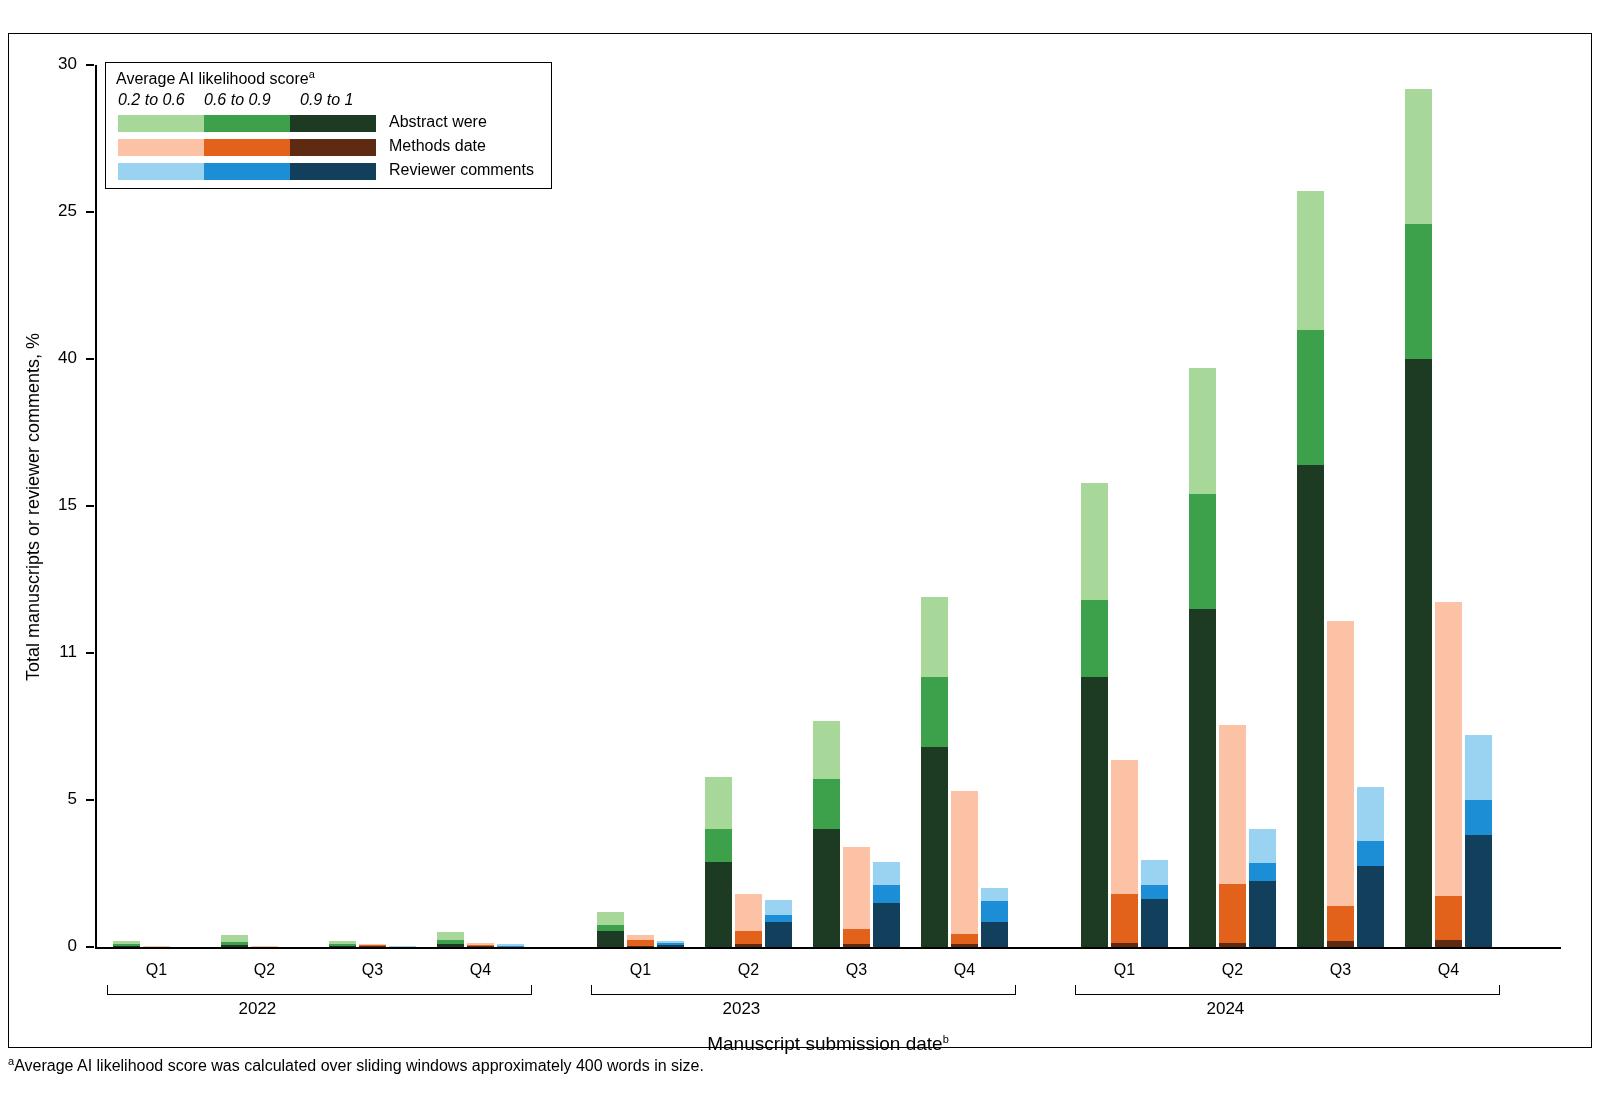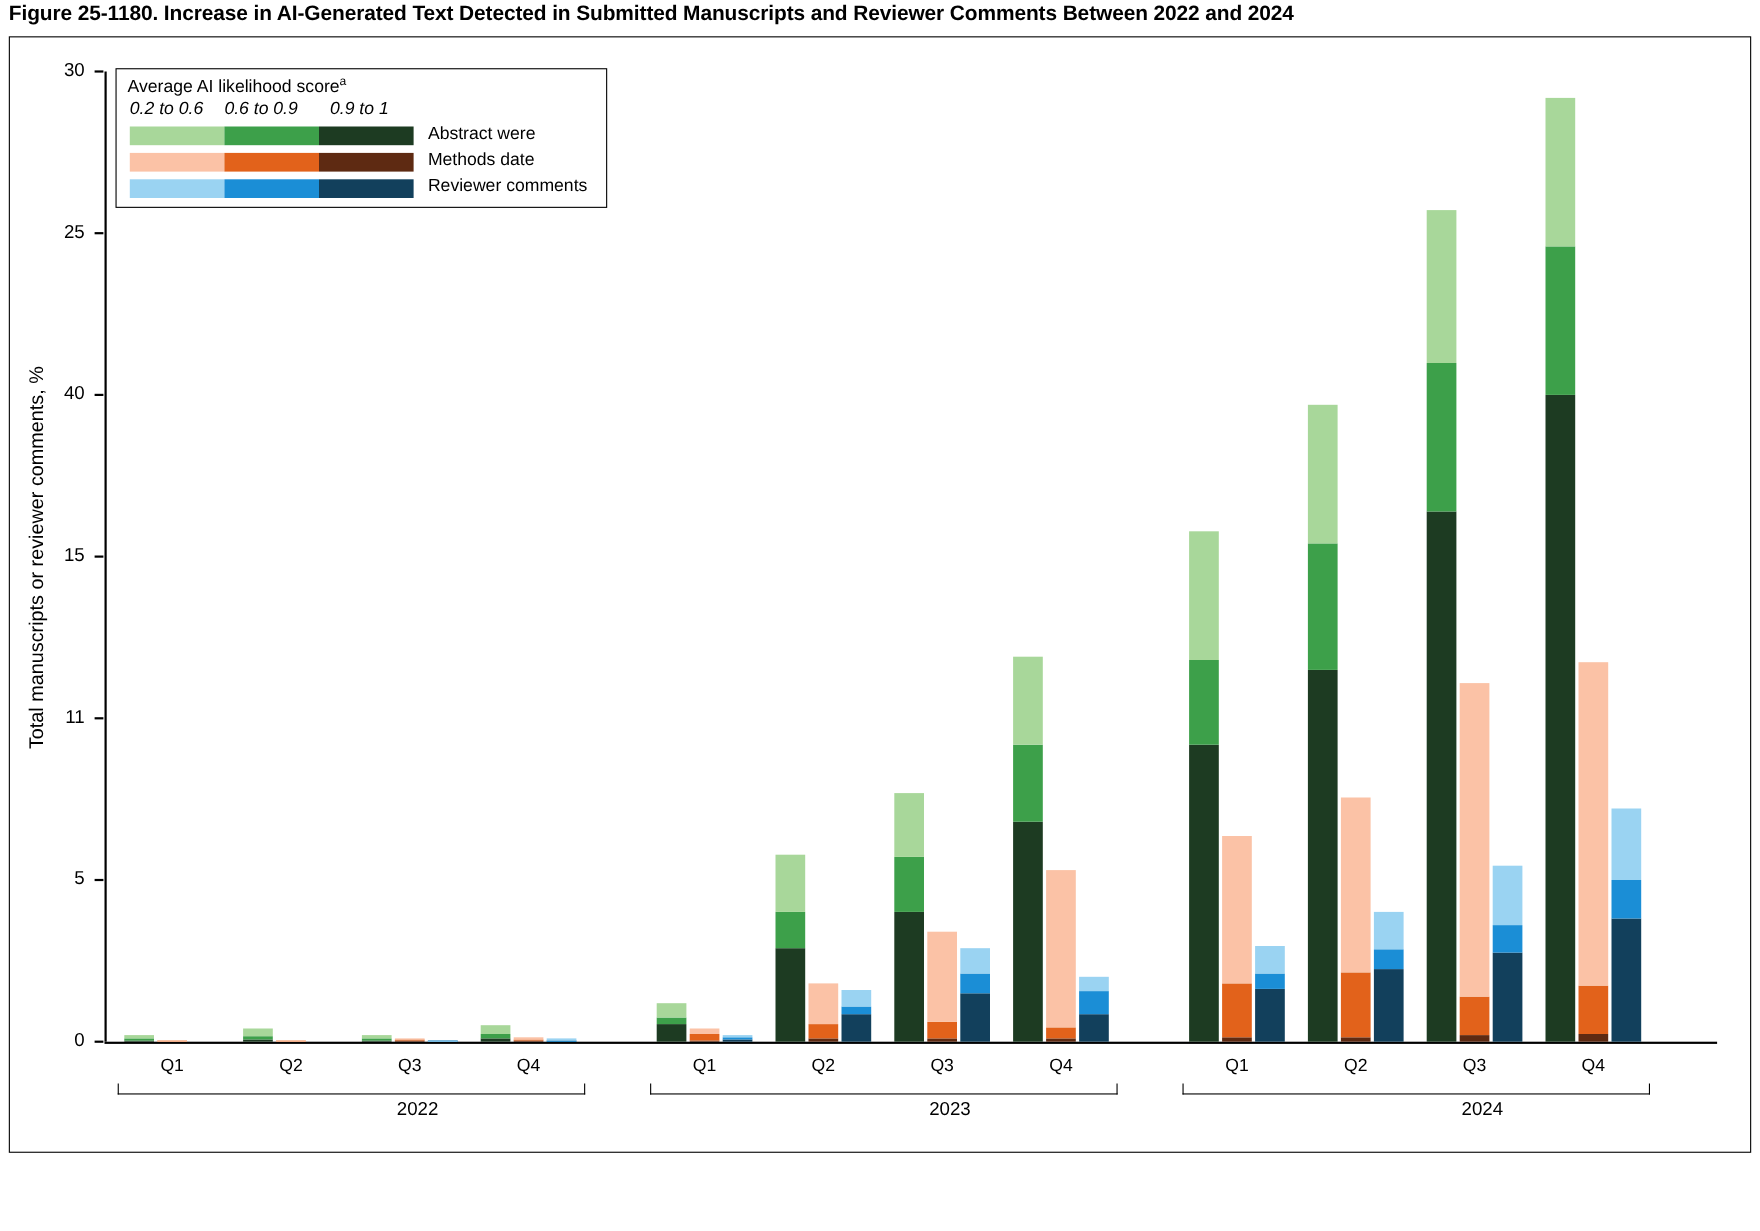--- a/index.html
+++ b/index.html
@@ -15,41 +15,40 @@
   .axis-line{position:absolute;background:#000;}
   .ytick-label{position:absolute;font-size:17px;text-align:right;width:40px;}
   .ytick-mark{position:absolute;background:#000;height:1.5px;width:8px;}
 
   .ylabel{position:absolute;font-size:18px;transform:rotate(-90deg);transform-origin:left top;white-space:nowrap;}
 
   .bar{position:absolute;bottom:0;}
   .seg{position:absolute;width:100%;}
 
   .qlabel{position:absolute;font-size:16px;text-align:center;width:60px;}
-  .ylabelgrp{position:absolute;font-size:17px;text-align:right;width:160px;}
+  .ylabelgrp{position:absolute;font-size:17px;text-align:left;width:160px;}
   .bracket{position:absolute;border-left:1.5px solid #000;border-right:1.5px solid #000;border-bottom:1.5px solid #000;height:9px;}
   .xlabel{position:absolute;font-size:19px;text-align:center;width:100%;}
 
   
   .legend{position:absolute;left:105px;top:62px;width:445px;height:125px;border:1.2px solid #000;background:#fff;}
   .legend-title{position:absolute;left:10px;top:5px;font-size:16px;}
   .legend-scale{position:absolute;top:28px;font-size:16px;font-style:italic;}
   .legend-row{position:absolute;height:17px;}
   .legend-swatch{position:absolute;height:17px;}
   .legend-label{position:absolute;font-size:16px;left:283px;top:-2px;white-space:nowrap;}
 
   .footnote{position:absolute;font-size:16px;left:8px;}
   sup{font-size:11px;vertical-align:super;}
 </style>
 </head>
 <body>
 
 <div id="root">
 
-  <div class="fig-title">Figure 25-1180. Increase in AI-Generated Text Detected in Submitted Manuscripts and Reviewer Comments Between 2022 and 2024</div>
 
   <div class="frame"></div>
 
   <div class="plot" id="plot">
       <div class="axis-line" style="left: 0px; top: 0px; width: 1.5px; height: 882px;"></div>
       <div class="axis-line" style="left: 0px; top: 882px; width: 1466px; height: 1.5px;"></div>
       <div class="ytick-mark" style="left: -9px; top: 881.25px;"></div>
       <div class="ytick-label" style="left: -58px; top: 871px;">0</div>
       <div class="ytick-mark" style="left: -9px; top: 734.25px;"></div>
       <div class="ytick-label" style="left: -58px; top: 724px;">5</div>
@@ -255,20 +254,21 @@
         <div class="seg" style="bottom: 111.72px; height: 35.28px; background: rgb(27, 142, 214);"></div>
         <div class="seg" style="bottom: 147px; height: 64.68px; background: rgb(154, 211, 242);"></div>
       </div>
       <div class="qlabel" style="left: 1323.5px; top: 896px;">Q4</div>
       <div class="bracket" style="left: 12px; top: 920px; width: 423px;"></div>
       <div class="ylabelgrp" style="left: 143.5px; top: 934px;">2022</div>
       <div class="bracket" style="left: 496px; top: 920px; width: 423px;"></div>
       <div class="ylabelgrp" style="left: 627.5px; top: 934px;">2023</div>
       <div class="bracket" style="left: 980px; top: 920px; width: 423px;"></div>
       <div class="ylabelgrp" style="left: 1111.5px; top: 934px;">2024</div>
+      <div class="xlabel" style="left: 0px; top: 968px;"><span>Manuscript submission date</span><sup>b</sup></div>
     </div>
 
   <div class="legend">
     <div class="legend-title"><span>Average AI likelihood score</span><sup>a</sup></div>
     <div id="legend-body">
         <div class="legend-scale" style="left: 12px;">0.2 to 0.6</div>
         <div class="legend-scale" style="left: 98px;">0.6 to 0.9</div>
         <div class="legend-scale" style="left: 194px;">0.9 to 1</div>
         <div class="legend-row" style="left: 0px; top: 52px; width: 100%; position: absolute;">
           <div class="legend-swatch" style="left: 12px; width: 86px; background: rgb(168, 215, 154); top: 0px;"></div>
@@ -284,14 +284,15 @@
         </div>
         <div class="legend-row" style="left: 0px; top: 100px; width: 100%; position: absolute;">
           <div class="legend-swatch" style="left: 12px; width: 86px; background: rgb(154, 211, 242); top: 0px;"></div>
           <div class="legend-swatch" style="left: 98px; width: 86px; background: rgb(27, 142, 214); top: 0px;"></div>
           <div class="legend-swatch" style="left: 184px; width: 86px; background: rgb(18, 64, 92); top: 0px;"></div>
           <div class="legend-label">Reviewer comments</div>
         </div>
       </div>
   </div>
 
+  <div class="footnote" style="top:1055px;"><sup>a</sup><span>Average AI likelihood score was calculated over sliding windows approximately 400 words in size.</span></div>
 
 </div>
 
 </body></html>

